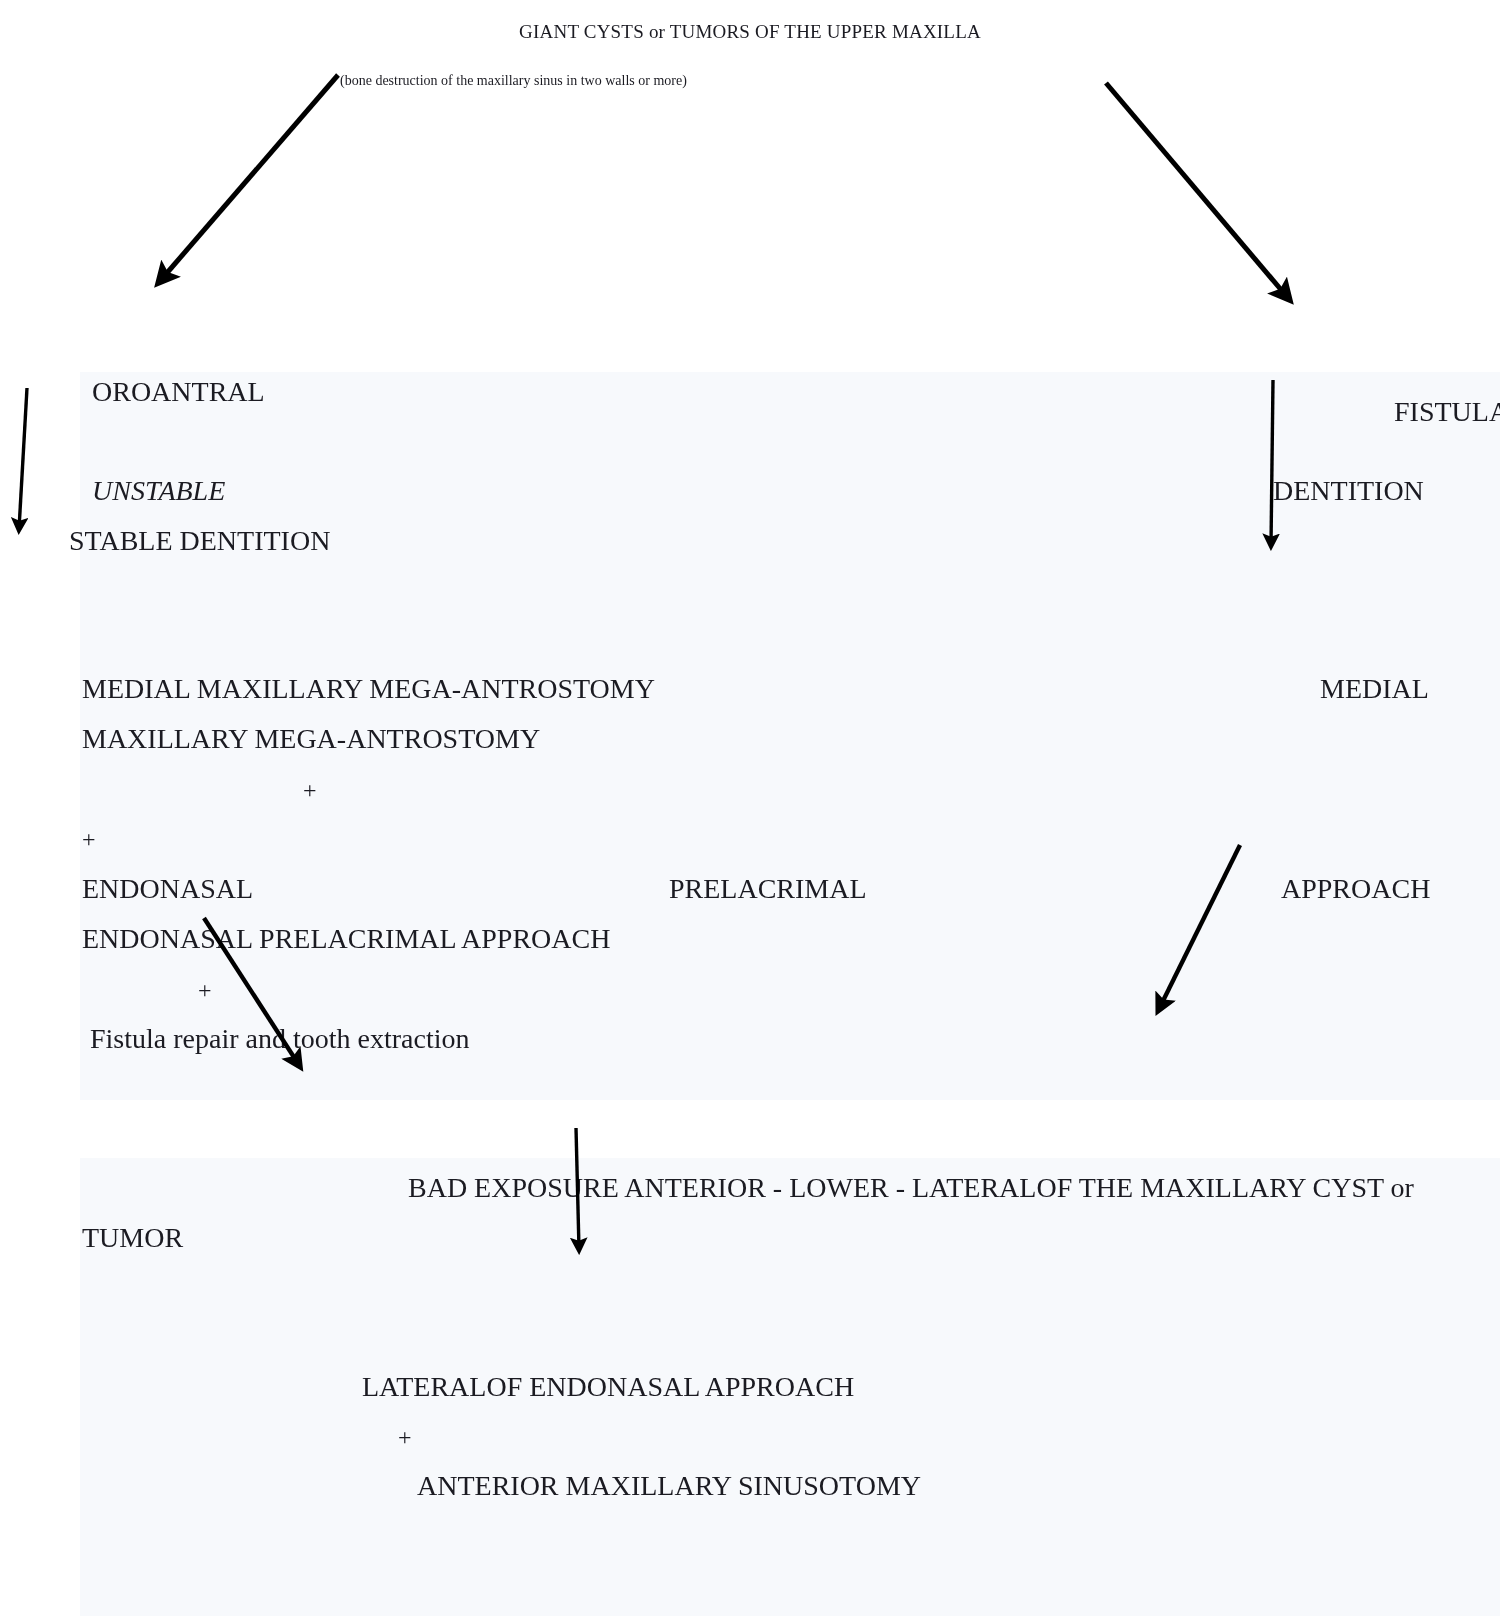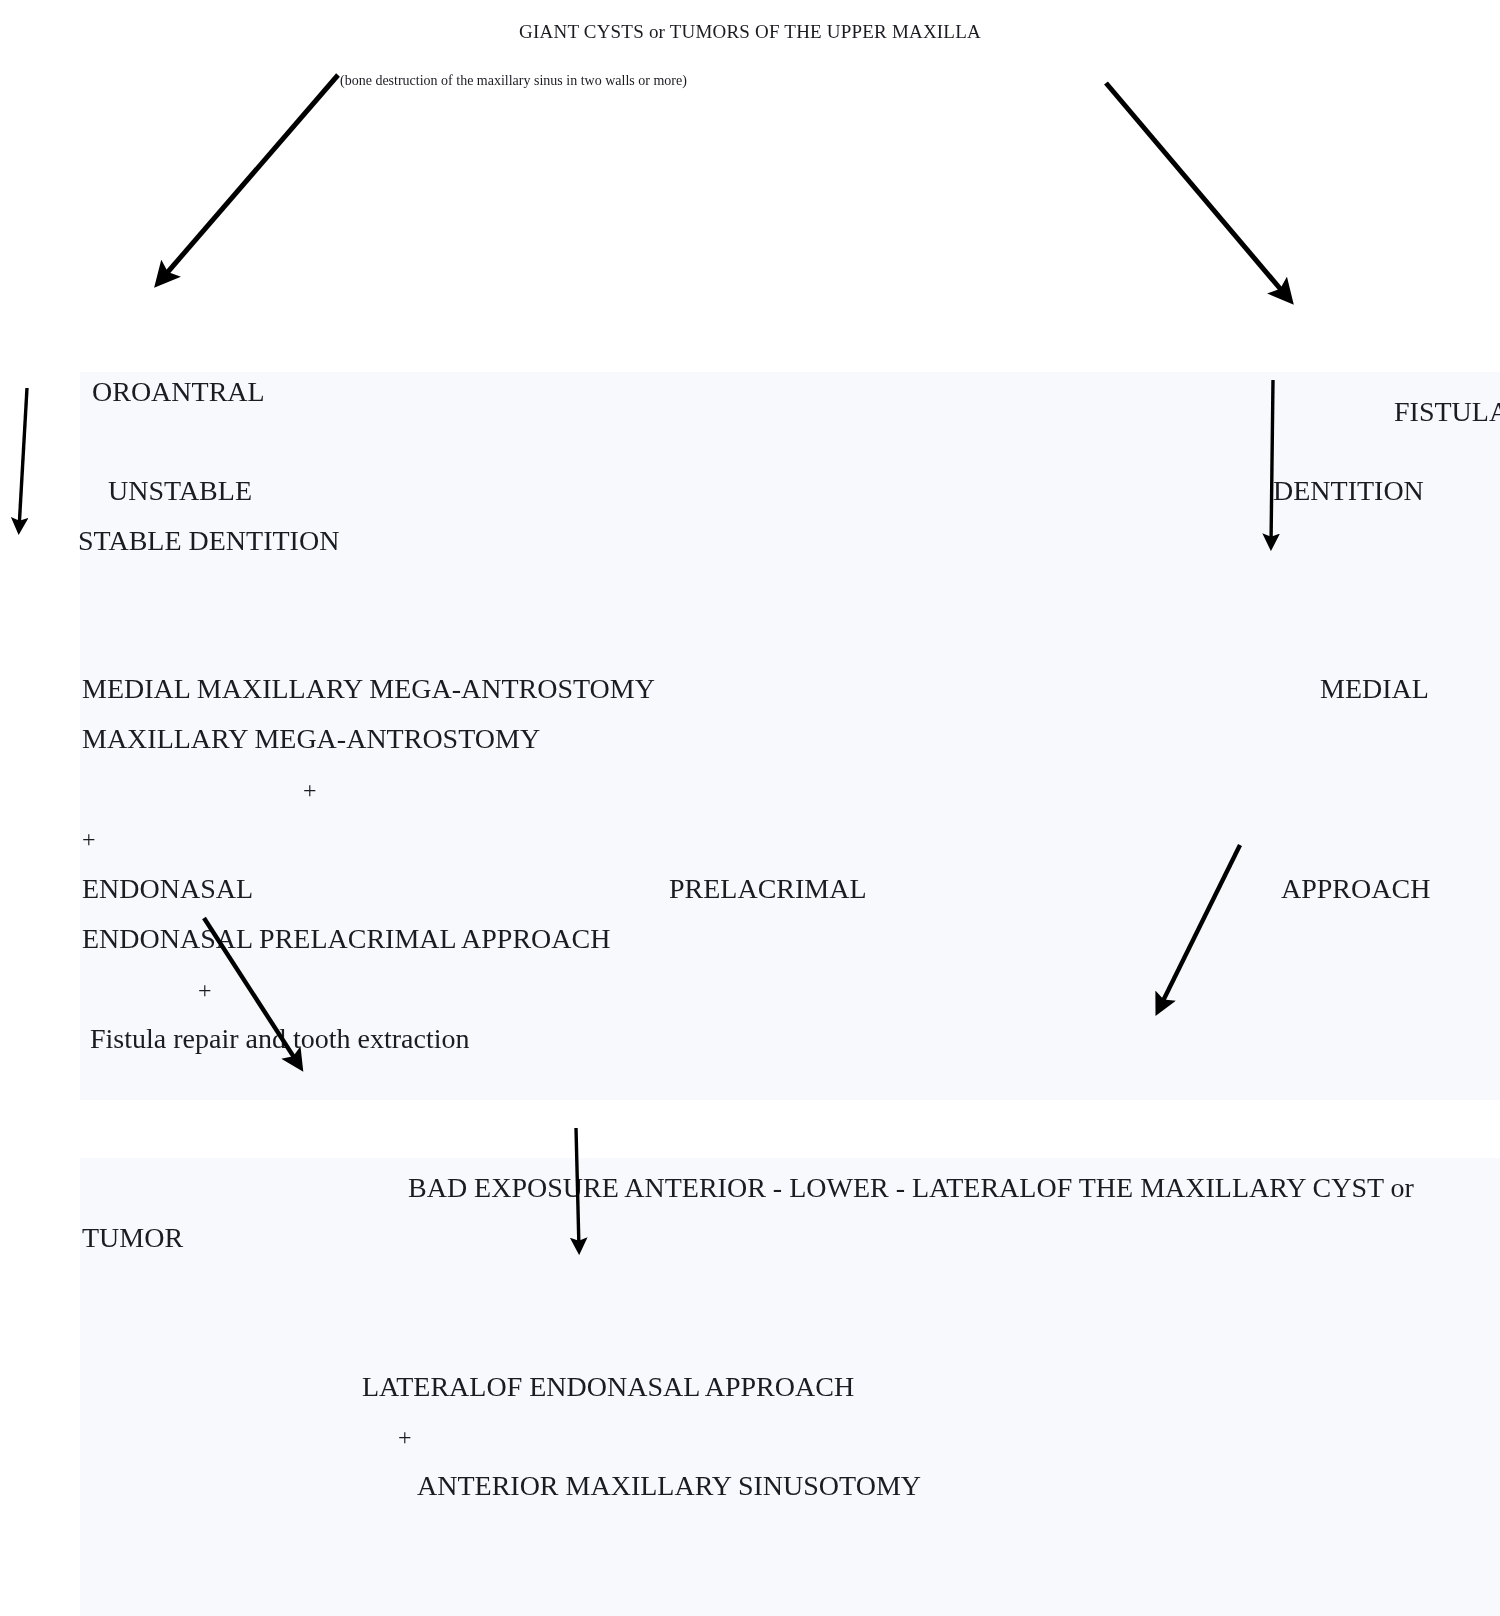--- a/index.html
+++ b/index.html
@@ -82,23 +82,23 @@
     position: absolute;
     z-index: 4;
     font-size: 24px;
     line-height: 1;
   }
 
   
   #row-oroantral          { left: 92px;  top: 378px; }
   #row-fistula-right      { left: 1394px; top: 378px; margin-top: 20px; }
   #row-not-oroantral      { left: 82px;  top: 427px; }
-  #row-unstable           { left: 108px;  top: 477px; }
+  #row-unstable           { left: 92px;  top: 477px; font-style: italic; }
   #row-dentition-right    { left: 1273px; top: 477px; }
-  #row-stable-dentition   { left: 78px;  top: 527px; }
+  #row-stable-dentition   { left: 69px;  top: 527px; }
 
   #row-medial-mega        { left: 82px;  top: 675px; }
   #row-medial-right       { left: 1320px; top: 675px; }
   #row-maxillary-mega     { left: 82px;  top: 725px; }
   #plus-a                 { left: 303px; top: 778px; }
   #plus-b                 { left: 82px;  top: 827px; }
 
   #row-endonasal          { left: 82px;  top: 875px; }
   #row-prelacrimal        { left: 669px; top: 875px; }
   #row-approach-right     { left: 1281px; top: 875px; }

